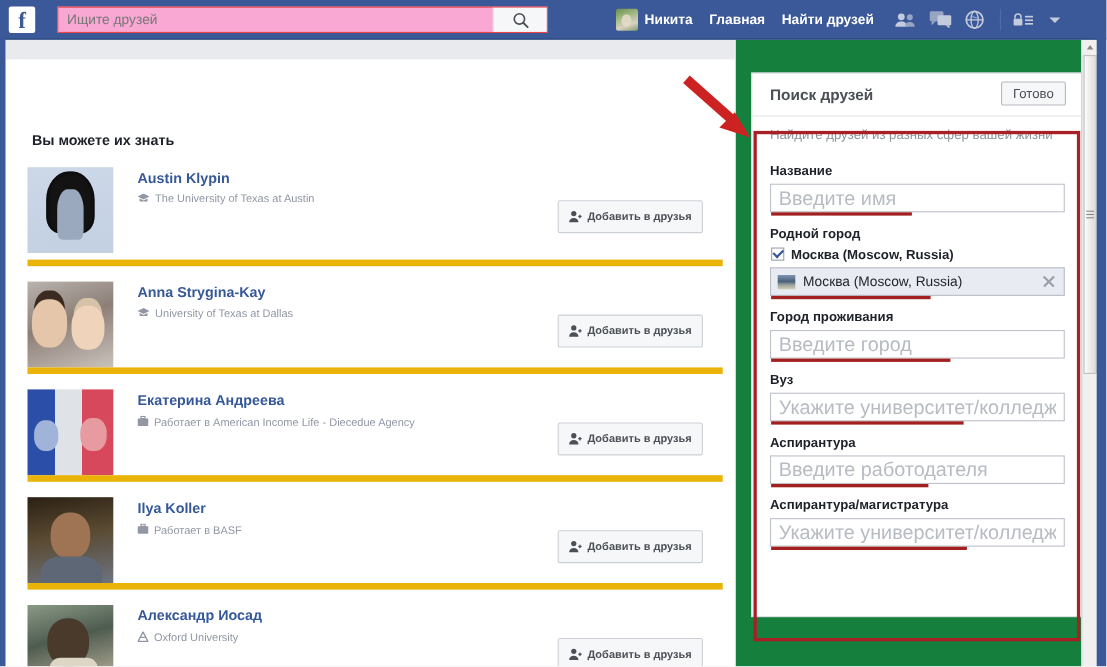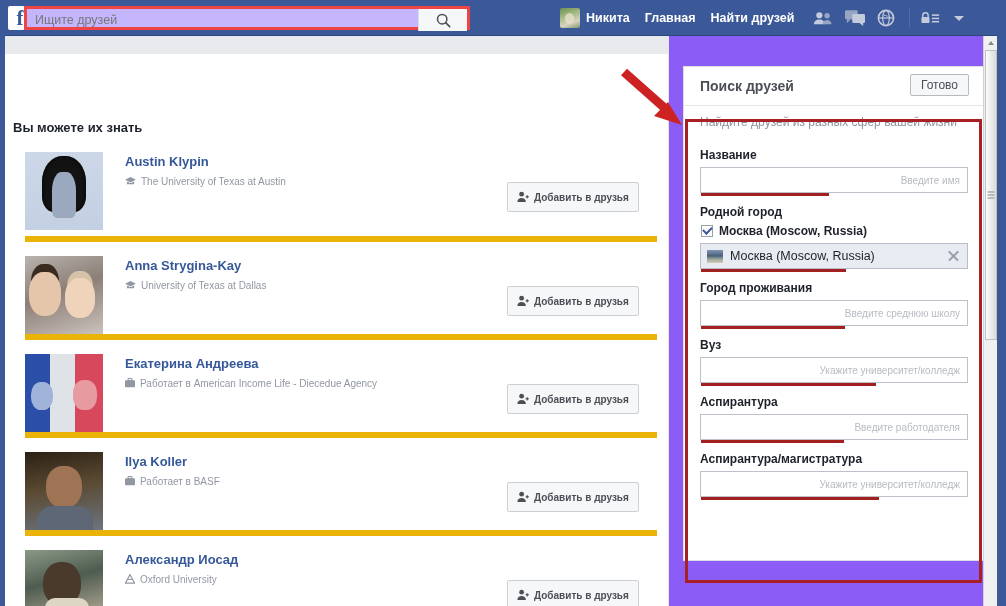--- a/index.html
+++ b/index.html
@@ -15,21 +15,21 @@
   
   .browser-edge{position:absolute;left:0;top:0;width:5px;height:606px;background:#3b5998;z-index:40;}
   .browser-edge-right{position:absolute;left:997px;top:0;width:9px;height:606px;background:#3b5998;z-index:40;}
 
   
   .topbar{position:absolute;left:0;top:0;width:1006px;height:36px;background:#3b5998;z-index:30;
           border-bottom:1px solid #29487d;box-sizing:border-box;}
   .fb-logo{position:absolute;left:8px;top:6px;width:24px;height:24px;background:#fff;border-radius:2px;
            color:#3b5998;font-family:"Liberation Serif","DejaVu Serif",serif;font-weight:bold;font-size:21px;
            line-height:24px;text-align:center;}
-  .search-wrap{position:absolute;left:24px;top:6px;width:446px;height:24px;background:#c4b5fd;border:3px solid #ef4444;
+  .search-wrap{position:absolute;left:52px;top:6px;width:446px;height:24px;background:#f9a8d4;border:1px solid #ef4444;
                box-sizing:border-box;}
   .search-input{position:absolute;left:8px;top:0;width:380px;height:22px;line-height:22px;border:0;outline:none;
                 font-family:"Liberation Sans",sans-serif;font-size:12.5px;color:#555;background:transparent;padding:0;}
   .search-input::placeholder{color:#777;opacity:1;}
   .search-btn{position:absolute;right:0;top:0;width:48px;height:22px;background:#f6f7f8;border:0;border-left:1px solid #dcdee3;
               cursor:pointer;display:flex;align-items:center;justify-content:center;}
   .nav-right{position:absolute;left:560px;top:0;height:36px;display:flex;align-items:center;}
   .nav-avatar{width:20px;height:20px;margin-right:6px;border-radius:2px;overflow:hidden;position:relative;
               background:linear-gradient(160deg,#6b8f4e 0%,#a8bd8a 40%,#d8d2c0 70%,#7f9b6b 100%);}
   .nav-avatar:after{content:"";position:absolute;left:5px;top:5px;width:9px;height:11px;border-radius:50% 50% 45% 45%;
@@ -48,21 +48,21 @@
       border-left:3.5px solid transparent;border-right:3.5px solid transparent;border-bottom:4px solid #888;}
   .pagescroll .thumb{position:absolute;left:1px;top:14px;width:12px;height:290px;
       background:linear-gradient(to right,#fdfdfd,#eeeeee 40%,#dcdcdc);border:1px solid #c0c0c0;box-sizing:border-box;}
   .pagescroll .grip{position:absolute;left:50%;top:50%;transform:translate(-50%,-50%);width:7px;height:7px;}
   .pagescroll .grip i{display:block;height:1px;background:#8a8a8a;margin-bottom:2px;}
 
   
   .content{position:absolute;left:5px;top:36px;width:663px;height:570px;background:#fff;overflow:hidden;
            border-right:1px solid #e5e5e5;}
   .content-head{position:absolute;left:0;top:0;width:663px;height:18px;background:#e9eaed;}
-  .pymk-title{position:absolute;left:8px;top:84px;font-size:13px;font-weight:bold;color:#1d2129;}
+  .pymk-title{position:absolute;left:24px;top:84px;font-size:13px;font-weight:bold;color:#1d2129;}
 
   .person{position:absolute;left:20px;width:632px;border-top:6px solid #eab308;box-sizing:border-box;}
   .person.first{border-top:0;}
   .avatar{position:absolute;left:0;top:14px;width:78px;height:78px;overflow:hidden;background:#ccd3e0;}
   .pname{position:absolute;left:100px;top:16px;font-size:13px;font-weight:bold;color:#365899;cursor:pointer;}
   .pmeta{position:absolute;left:100px;top:38px;font-size:10px;color:#9197a3;white-space:nowrap;}
   .pmeta .mi{display:inline-block;margin-right:5px;color:#9197a3;vertical-align:-1px;}
   .addbtn{position:absolute;left:482px;top:44px;height:30px;padding:13px 9px;background:#f6f7f9;
           border:1px solid #ccd0d5;border-radius:2px;font-size:10px;font-weight:bold;color:#4b4f56;
           display:flex;align-items:center;cursor:pointer;white-space:nowrap;box-sizing:border-box;}
@@ -87,32 +87,32 @@
   .av4:after{content:"";position:absolute;left:12px;top:54px;width:56px;height:30px;border-radius:16px 16px 0 0;background:#5d6775;}
   .av5{background:linear-gradient(165deg,#8a9a86 0%,#4e5c50 40%,#cdbfa8 100%);}
   .av5:before{content:"";position:absolute;left:18px;top:12px;width:38px;height:44px;border-radius:46%;background:#4a3a2c;}
   .av5:after{content:"";position:absolute;left:20px;top:48px;width:44px;height:34px;border-radius:10px 10px 0 0;background:#ddd6c4;}
 
   .watermark{position:absolute;left:277px;top:565px;font-family:"DejaVu Sans",sans-serif;font-size:29px;
              font-weight:bold;font-style:italic;color:#d9dbe0;letter-spacing:1px;
              text-shadow:1px 1px 0 #c7cad1;user-select:none;}
 
   
-  .rpanel{position:absolute;left:669px;top:36px;width:314px;height:570px;background:#8b5cf6;overflow:hidden;}
+  .rpanel{position:absolute;left:669px;top:36px;width:314px;height:570px;background:#15803d;overflow:hidden;}
   .rcard{position:absolute;left:14px;top:30px;width:300px;background:#fff;border:1px solid #dcdee3;
          border-right:0;box-sizing:border-box;}
   .rhead{position:relative;height:38px;border-bottom:1px solid #e5e5e5;}
   .rhead-title{position:absolute;left:16px;top:11px;font-size:14px;font-weight:bold;color:#4b4f56;}
   .done-btn{position:absolute;right:14px;top:7px;height:22px;padding:0 10px;background:#f6f7f9;border:1px solid #b5b9c0;
             border-radius:2px;font-size:12px;color:#4b4f56;line-height:20px;cursor:pointer;box-sizing:border-box;}
   .rsub{position:absolute;left:16px;top:45px;font-size:12px;color:#8d949e;white-space:nowrap;}
   .fgroup{margin-bottom:2px;position:relative;}
   .flabel{font-size:12px;font-weight:bold;color:#1d2129;margin:12px 0 5px 0;}
   .finput{width:268px;height:26px;border:1px solid #bdc1c9;box-sizing:border-box;background:#fff;
-          font-family:"Liberation Sans",sans-serif;font-size:10px;color:#4b4f56;padding:0 7px;outline:none;text-align:right;}
+          font-family:"Liberation Sans",sans-serif;font-size:18px;color:#4b4f56;padding:0 7px;outline:none;}
   .finput::placeholder{color:#b7bbc2;opacity:1;}
   .uline{position:absolute;height:3px;background:#a32020;left:1px;bottom:-3px;}
 
   .chkrow{display:flex;align-items:center;margin:2px 0 5px 1px;}
   .chkbox{width:12px;height:12px;border:1px solid #9aa0ab;background:#fff;margin-right:6px;position:relative;
           display:flex;align-items:center;justify-content:center;cursor:pointer;box-sizing:border-box;}
   .chkbox:after{content:"";width:7px;height:4px;border-left:2px solid #3b5998;border-bottom:2px solid #3b5998;
                 transform:rotate(-45deg) translate(1px,-1px);}
   .chklabel{font-size:12px;font-weight:bold;color:#1d2129;}
   .token{width:268px;height:26px;background:#e9ebf2;border:1px solid #b9bdc9;box-sizing:border-box;
@@ -322,23 +322,23 @@
                 <div class="token">
                   <div class="token-thumb"></div>
                   <div class="token-text">Москва (Moscow, Russia)</div>
                   <div class="token-x"></div>
                 </div>
                 <div class="uline" style="width:145px;"></div>
               </div>
             </div>
             <div class="fgroup">
               <div class="flabel">Город проживания</div>
-            </div>
-            <div class="fgroup">
-              <div style="position:relative;"><input class="finput" value="" placeholder="Введите среднюю школу" style=""><div class="uline" style="width:144px;"></div></div>
+              <div style="position:relative;"><input class="finput" value="" placeholder="Введите город" style=""><div class="uline" style="width:163px;"></div></div>
+            </div>
+            <div class="fgroup">
             </div>
             <div class="fgroup">
               <div class="flabel">Вуз</div>
               <div style="position:relative;"><input class="finput" value="" placeholder="Укажите университет/колледж" style=""><div class="uline" style="width:175px;"></div></div>
             </div>
             <div class="fgroup">
               <div class="flabel">Аспирантура</div>
               <div style="position:relative;"><input class="finput" value="" placeholder="Введите работодателя" style=""><div class="uline" style="width:143px;"></div></div>
             </div>
             <div class="fgroup">

